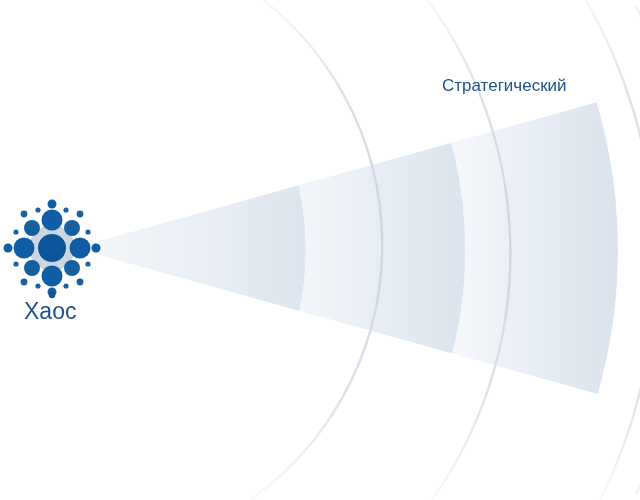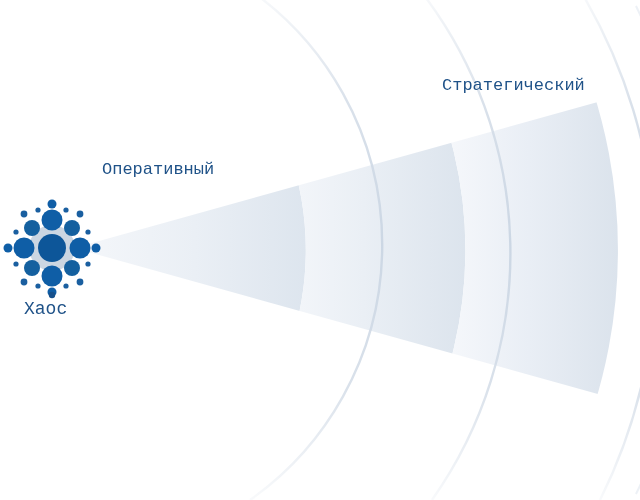--- a/index.html
+++ b/index.html
@@ -11,26 +11,26 @@
     position:relative;
   }
   #stage{position:absolute;left:0;top:0;width:640px;height:500px;}
   svg.layer{position:absolute;left:0;top:0;width:640px;height:500px;display:block;}
   .label{
     position:absolute;
     color:#1f5288;
     font-size:17px;
     line-height:1;
     white-space:nowrap;
-    font-family:Liberation Mono, monospace;
+    font-family:Liberation Sans, sans-serif;
   }
   .label.lvl1{left:102px;top:161px;}
   .label.lvl2{left:292px;top:119px;}
   .label.lvl3{left:442px;top:77px;}
-  .label.chaos{left:24px;top:300px;font-size:18px;}
+  .label.chaos{left:24px;top:300px;font-size:23px;}
 </style>
 </head>
 <body>
 
 <div id="stage">
 
   <svg class="layer" viewBox="0 0 640 500">
     <defs>
 
       <linearGradient id="gradSeg1" x1="0" y1="0" x2="1" y2="0">
@@ -120,18 +120,17 @@
       <circle cx="38" cy="210" r="2.6" fill="#1a5fa0"></circle>
       <circle cx="66" cy="210" r="2.6" fill="#1a5fa0"></circle>
       <circle cx="38" cy="286" r="2.6" fill="#1a5fa0"></circle>
       <circle cx="66" cy="286" r="2.6" fill="#1a5fa0"></circle>
       <circle cx="52" cy="295" r="3.2" fill="#16508b"></circle>
     </g>
   </svg>
 
   <div class="label chaos">Хаос</div>
 
-  <div class="label lvl1">Оперативный</div>
 
 
   <div class="label lvl3">Стратегический</div>
 
 </div>
 
 </body></html>

